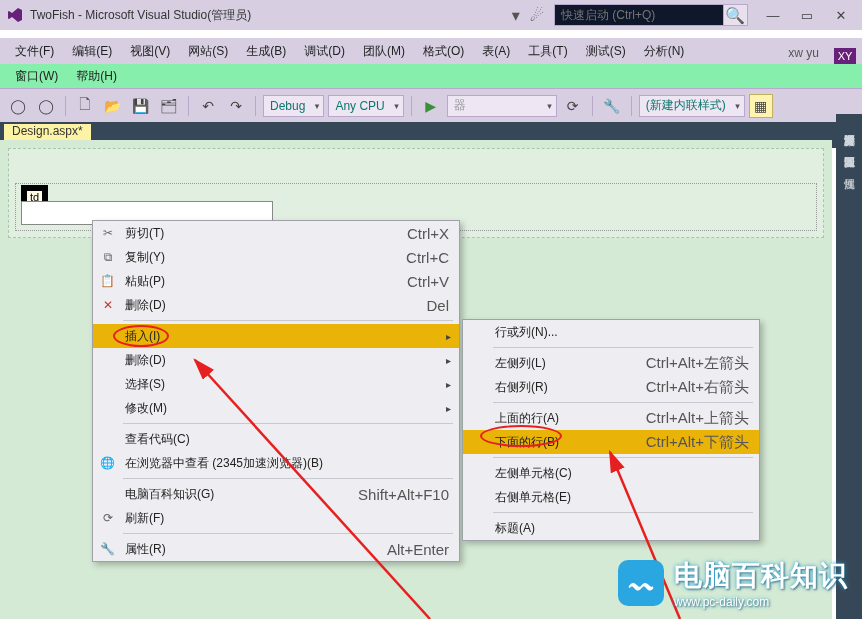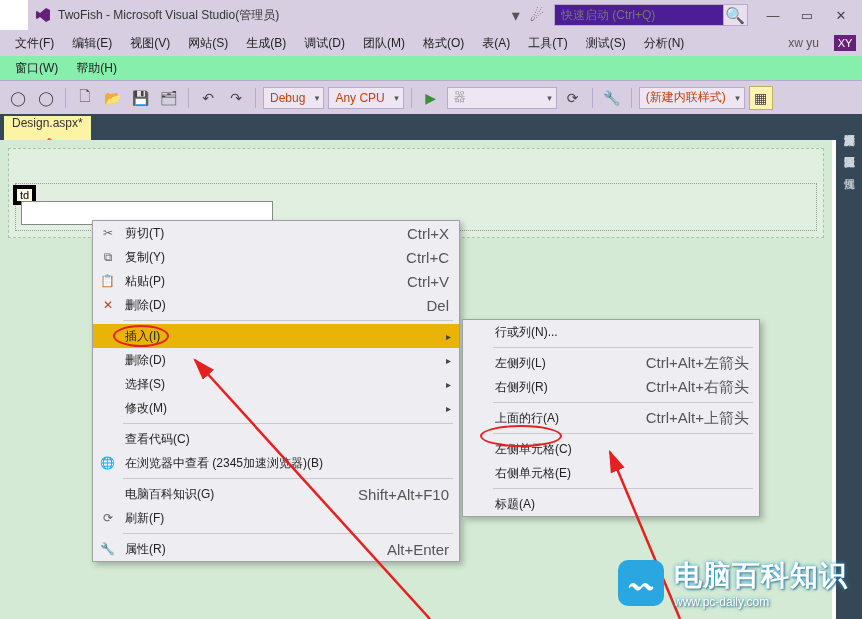--- a/index.html
+++ b/index.html
@@ -1,52 +1,52 @@
 <!DOCTYPE html>
 <html><head>
 <meta charset="utf-8">
 <style>
 * { margin: 0; padding: 0; box-sizing: border-box; font-family: "Microsoft YaHei", "Segoe UI", sans-serif; }
 body { width: 862px; height: 619px; background: #fff; overflow: hidden; position: relative; }
 
-.titlebar { height: 30px; background: #d7cee2; display: flex; align-items: center; padding: 0 6px; margin-left: 28px; }
+.titlebar { height: 30px; background: #d7cee2; display: flex; align-items: center; padding: 0 6px; }
 .titlebar .logo { width: 18px; height: 18px; margin-right: 6px; display: flex; align-items: center; justify-content: center; }
 .titlebar .title { font-size: 12px; color: #333; flex: 1; }
 .titlebar .wctrl { display: flex; gap: 4px; }
 .titlebar .wctrl span { width: 30px; height: 22px; display: flex; align-items: center; justify-content: center; color: #444; font-size: 13px; }
 .titlebar .searchbox { display: flex; align-items: center; margin-right: 10px; }
-.titlebar .searchbox input { width: 170px; height: 22px; border: 1px solid #b8a8cc; background: #4c1d95; padding: 10px 6px; font-size: 12px; color: #888; }
+.titlebar .searchbox input { width: 170px; height: 22px; border: 1px solid #b8a8cc; background: #0f172a; padding: 10px 6px; font-size: 12px; color: #888; }
 .titlebar .searchbox .sicon { width: 24px; height: 22px; border: 1px solid #b8a8cc; border-left: none; display: flex; align-items: center; justify-content: center; background: #e8e0ef; }
 .titlebar .pre-icons { display: flex; gap: 10px; margin-right: 10px; color: #555; }
 
-.menubar { height: 26px; background: #d7cee2; display: flex; align-items: center; padding: 0 6px; }
+.menubar { height: 26px; background: #d7cee2; display: flex; align-items: flex-end; padding: 0 6px; margin-top: 8px; }
 .menubar span { font-size: 12px; color: #222; padding: 4px 9px; cursor: default; }
 .menubar .user { margin-left: auto; font-size: 12px; color: #555; margin-right: 6px; }
 .menubar .avatar { width: 22px; height: 16px; background: #68217a; color: #fff; display: flex; align-items: center; justify-content: center; font-size: 11px; }
 
 .menubar2 { height: 24px; background: #86efac; display: flex; align-items: center; padding: 0 6px; }
 .menubar2 span { font-size: 12px; color: #222; padding: 4px 9px; }
 
 .toolbar { height: 34px; background: #d7cee2; border-top: 1px solid #b8a8cc; display: flex; align-items: center; padding: 0 6px; gap: 4px; }
 .toolbar .tbtn { width: 24px; height: 24px; display: flex; align-items: center; justify-content: center; color: #444; font-size: 14px; }
 .toolbar .sep { width: 1px; height: 20px; background: #b8a8cc; margin: 0 3px; }
-.toolbar .combo { height: 22px; border: 1px solid #b8a8cc; background: #eee6f3; padding: 0 18px 0 6px; font-size: 12px; display: flex; align-items: center; position: relative; color: #c2410c; }
+.toolbar .combo { height: 22px; border: 1px solid #b8a8cc; background: #eee6f3; padding: 0 18px 0 6px; font-size: 12px; display: flex; align-items: center; position: relative; color: #0f766e; }
 .toolbar .combo::after { content: "▾"; position: absolute; right: 4px; font-size: 9px; color: #555; }
 .toolbar .play { color: #3a8f3a; font-size: 14px; }
 
 .tabstrip { height: 26px; background: #364858; display: flex; align-items: flex-end; padding-left: 4px; }
 .tab { height: 24px; background: #fcf3a5; padding: 0 8px; display: flex; align-items: center; font-size: 12px; color: #333; gap: 8px; flex-direction: column; }
 .tab .tabclose { color: #8e6a00; font-size: 12px; }
 .tab .pin { color: #8e6a00; font-size: 10px; }
 
 .editor { position: absolute; top: 140px; left: 0; right: 30px; bottom: 0; background: #d4ead4; }
 .editor-inner { margin: 8px; border: 1px dashed #a8c5a8; height: 90px; background: #e0efe0; position: relative; }
 .table-outline { position: absolute; top: 34px; left: 6px; right: 6px; height: 48px; border: 1px dotted #999; }
 .cell-sel { position: absolute; top: 52px; left: 12px; width: 252px; height: 24px; border: 1px solid #888; background: #fff; }
-.td-label { position: absolute; top: 36px; left: 4px; background: #fffae6; border: 4px solid #000000; padding: 0 3px; font-size: 11px; }
+.td-label { position: absolute; top: 36px; left: 12px; background: #fffae6; border: 6px solid #000000; padding: 0 3px; font-size: 11px; }
 
 
 .rightbar { position: absolute; top: 114px; right: 0; width: 26px; bottom: 0; background: #364858; display: flex; flex-direction: column; align-items: center; padding-top: 6px; gap: 10px; }
 .rightbar .vtab { writing-mode: vertical-rl; color: #d0d7dd; font-size: 11px; padding: 6px 2px; }
 
 
 .ctx { position: absolute; background: #eeeef2; border: 1px solid #a0a0a8; box-shadow: 3px 3px 6px rgba(0,0,0,0.25); font-size: 12px; color: #222; }
 .ctx .row { display: flex; align-items: center; height: 24px; padding: 0 10px 0 32px; position: relative; white-space: nowrap; }
 .ctx .row.hover { background: #eab308; }
 .ctx .row .lbl { flex: 1; }
@@ -239,20 +239,24 @@
     </div>
   <div class="row">
       <span class="lbl">右侧列(R)</span>
       <span class="sc">Ctrl+Alt+右箭头</span>
     </div>
   <div class="csep"></div>
   <div class="row">
       <span class="lbl">上面的行(A)</span>
       <span class="sc">Ctrl+Alt+上箭头</span>
     </div>
+  <div class="row hover">
+      <span class="lbl">下面的行(B)</span>
+      <span class="sc">Ctrl+Alt+下箭头</span>
+    </div>
   <div class="csep"></div>
   <div class="row">
       <span class="lbl">左侧单元格(C)</span>
     </div>
   <div class="row">
       <span class="lbl">右侧单元格(E)</span>
     </div>
   <div class="csep"></div>
   <div class="row">
       <span class="lbl">标题(A)</span>

